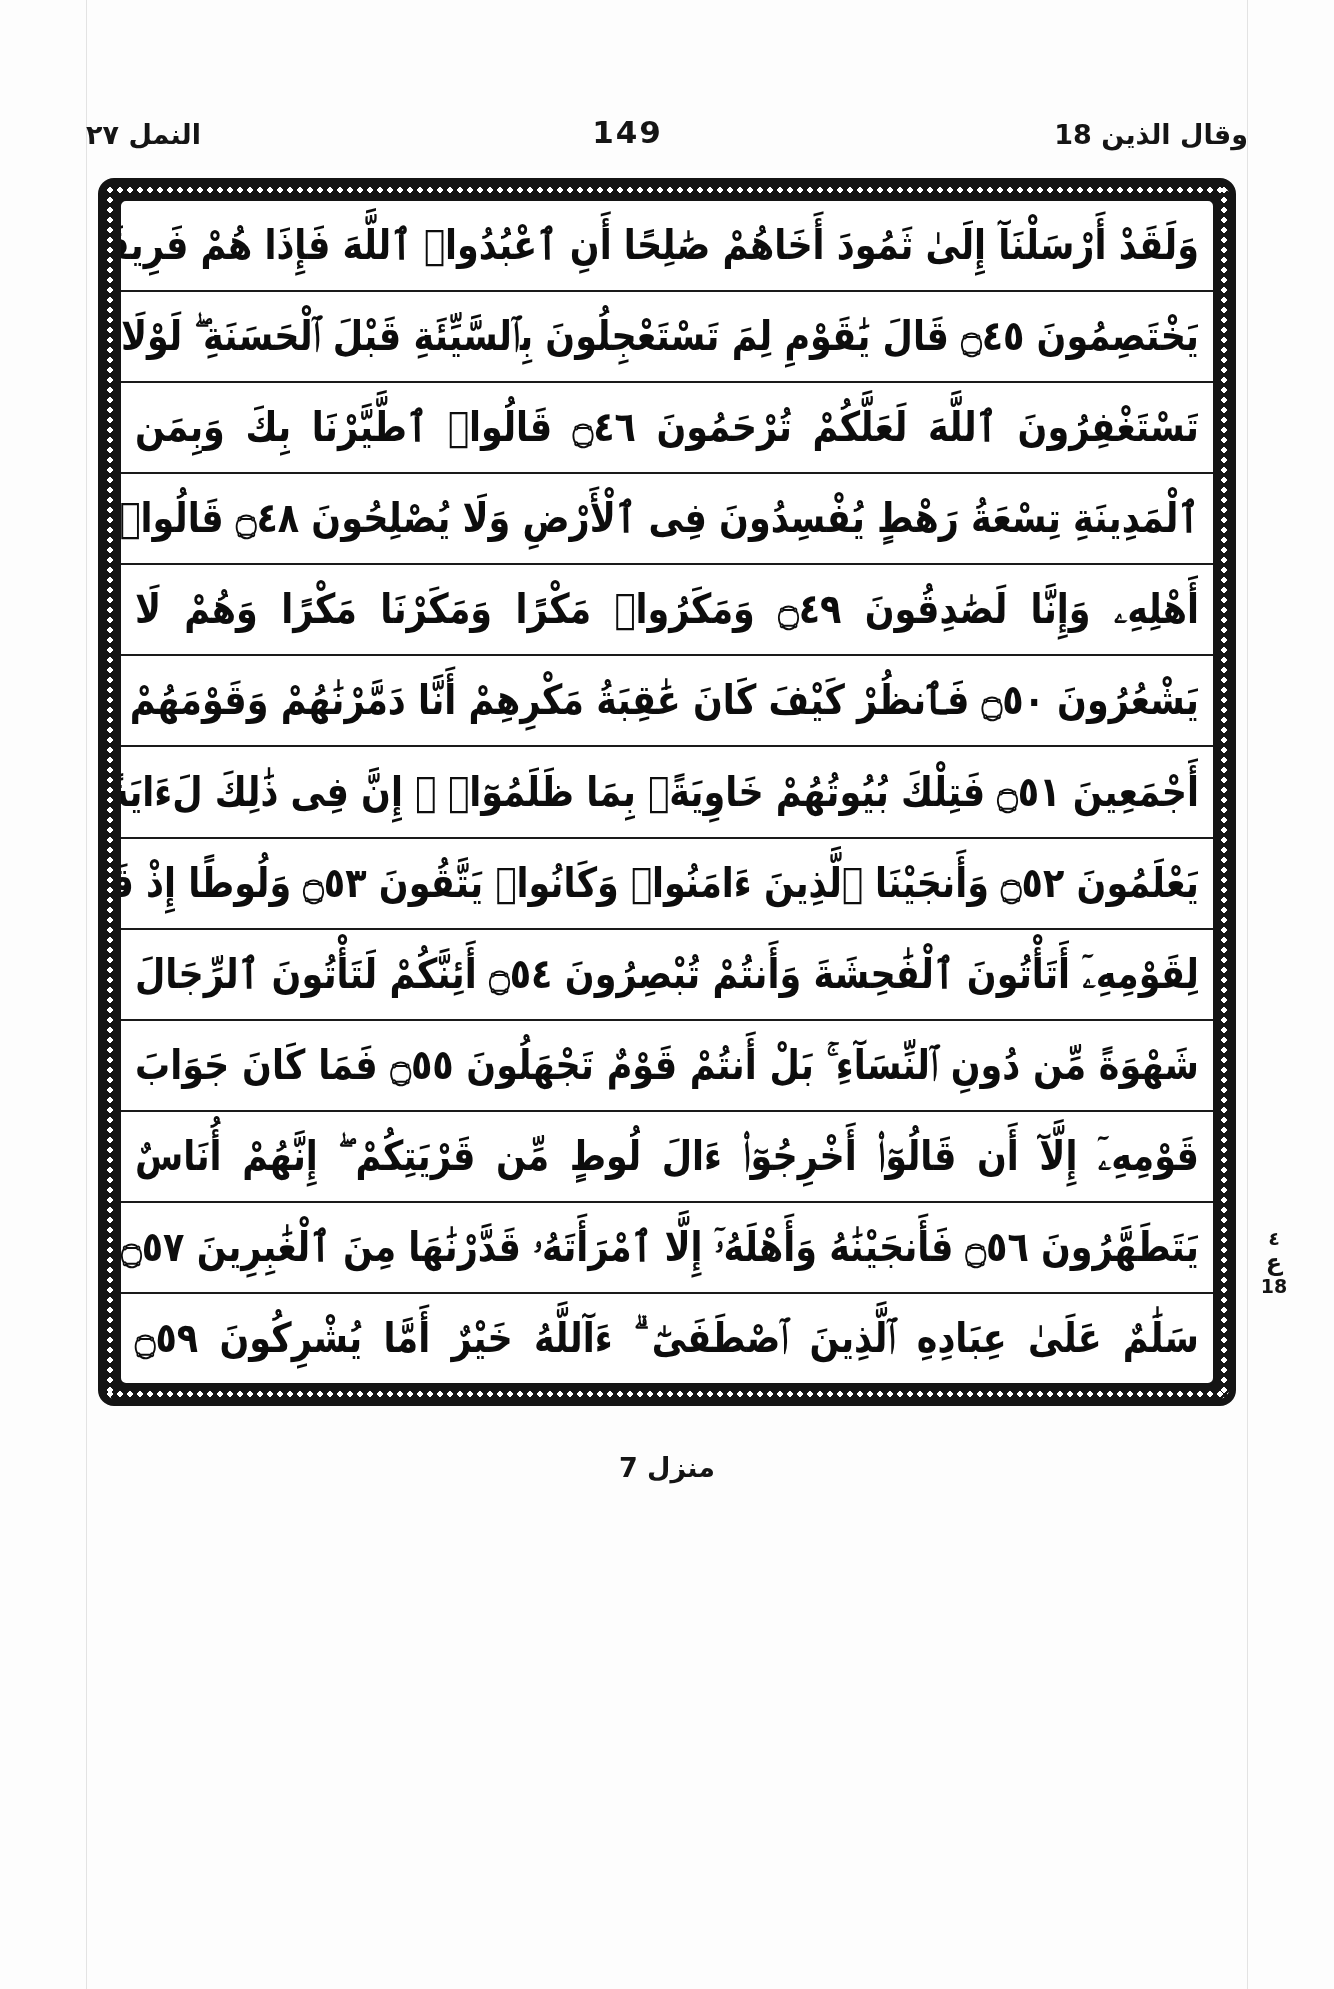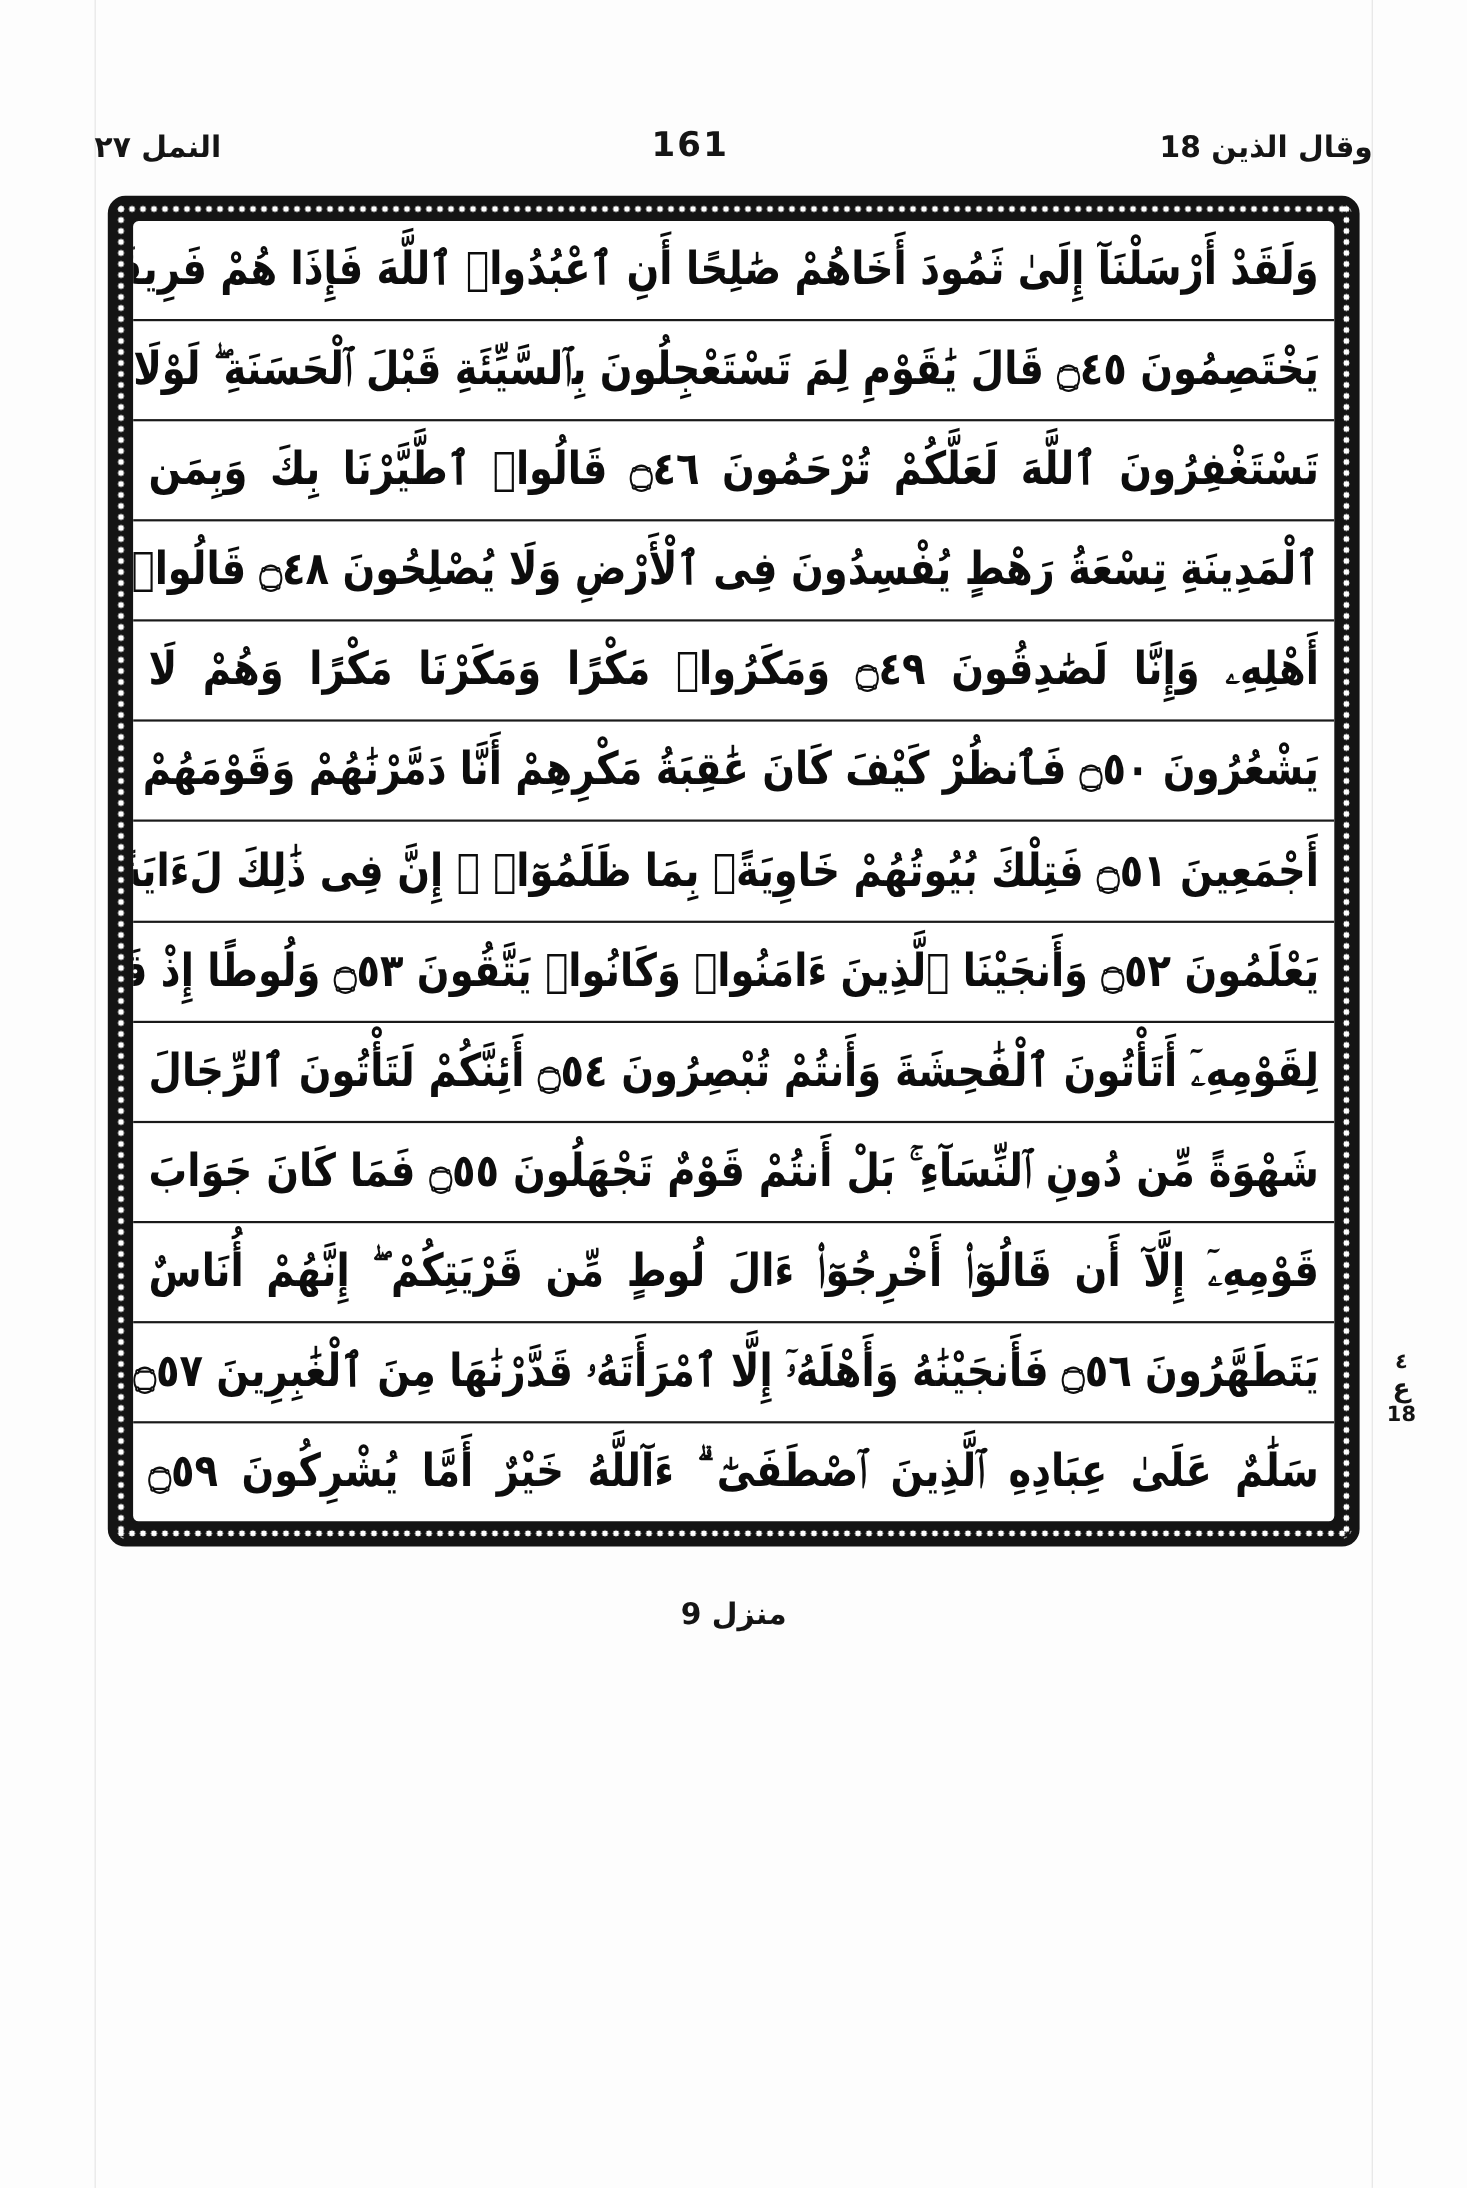--- a/index.html
+++ b/index.html
@@ -136,21 +136,21 @@
 </head>
 <body>
 
 <div class="page">
 
   <div class="scan-edge left"></div>
   <div class="scan-edge right"></div>
 
   <div class="running-head">
     <div class="head-cell juz">وقال الذين 18</div>
-    <div class="head-cell page-no">161</div>
+    <div class="head-cell page-no">149</div>
     <div class="head-cell surah">النمل ٢٧</div>
   </div>
 
   <div class="frame-outer">
     <div class="frame-band">
       <div class="frame-inner">
         <div class="lines">
 
           <div class="ayah-line">
             <div class="ayah-text">وَلَقَدْ أَرْسَلْنَآ إِلَىٰ ثَمُودَ أَخَاهُمْ صَٰلِحًا أَنِ ٱعْبُدُوا۟ ٱللَّهَ فَإِذَا هُمْ فَرِيقَانِ</div>
@@ -197,16 +197,16 @@
     </div>
   </div>
 
   <div class="ruku-marker">
     <span>٤</span>
     <span class="ain">ع</span>
     <span>18</span>
   </div>
 
   <div class="page-footer">
-    <span class="manzil">منزل 9</span>
+    <span class="manzil">منزل 7</span>
   </div>
 
 </div>
 
 </body></html>

